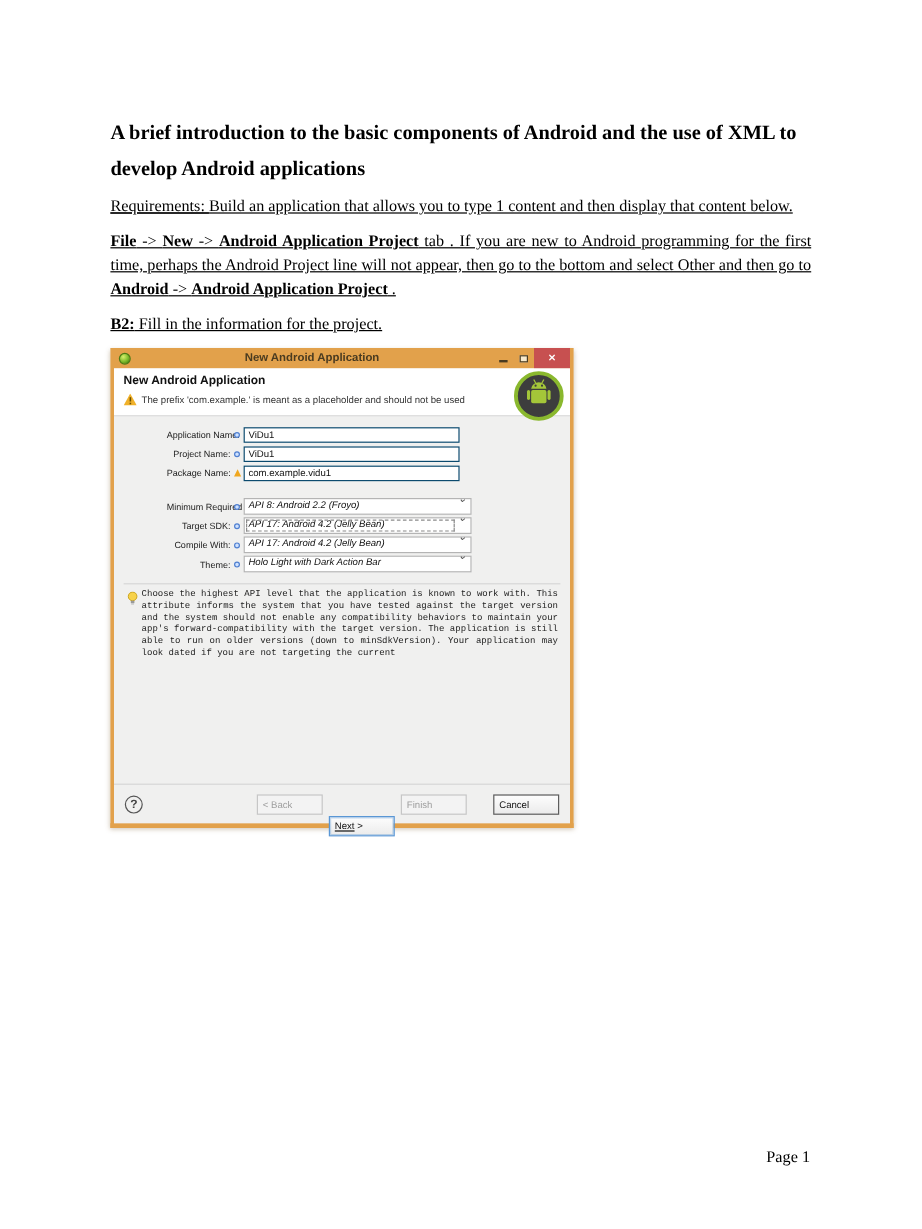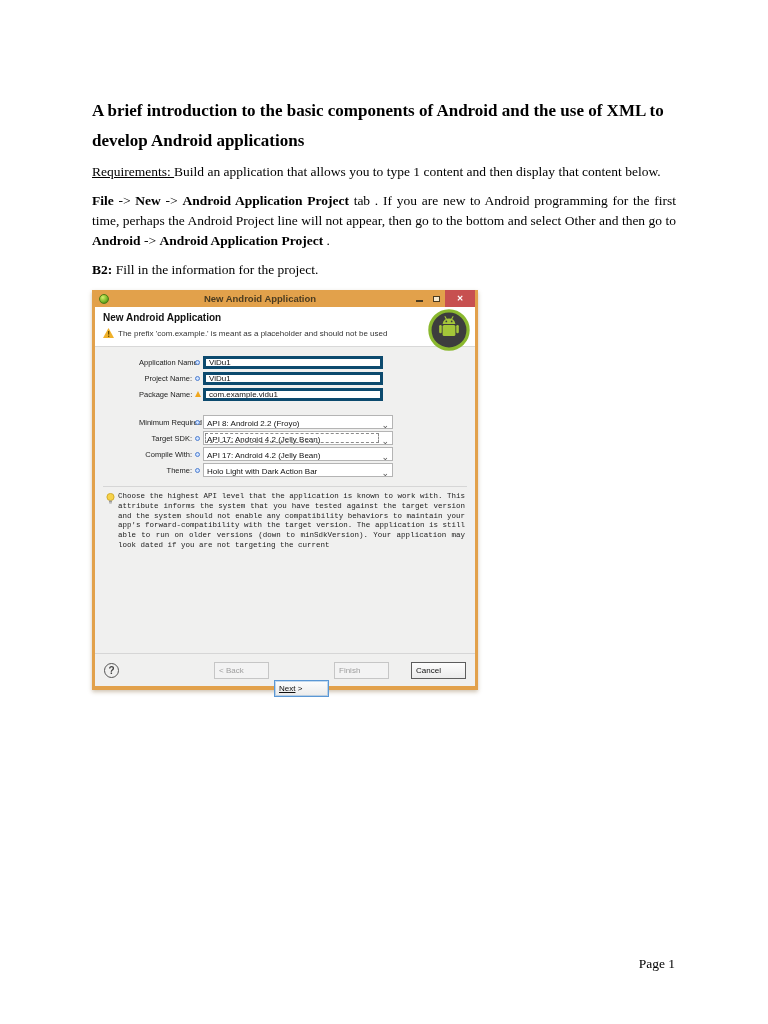--- a/index.html
+++ b/index.html
@@ -3,21 +3,21 @@
 <meta charset="utf-8">
 <style>
   * { margin:0; padding:0; box-sizing:border-box; }
   html,body { background:#ffffff; }
   .page {
     position:relative; width:768px; height:1024px; background:#ffffff;
     font-family:"Liberation Serif", serif; color:#000; overflow:hidden;
   }
   .content { position:absolute; left:92px; top:96px; width:584px; }
   h1.doc-title { font-size:17px; line-height:30px; font-weight:bold; margin:0; }
-  p.body-p { font-size:13.5px; line-height:20px; margin:9px 0 0 0; }
+  p.body-p { font-size:13.5px; line-height:20px; margin:9px 0 0 0;text-decoration:underline; }
   p.body-p.first { margin-top:6px; }
   p.just { text-align:justify; }
   .ul { text-decoration:underline; }
   b { font-weight:bold; }
   .pageno { position:absolute; right:93px; top:956px; font-size:13.5px; font-family:"Liberation Serif", serif; }
 
   
   .dialog {
     position:relative; width:386px; height:400px; margin-top:10px;
     background:#f0f0ef; border:3px solid #e2a14b; border-top:none; border-bottom-width:4px;
@@ -41,25 +41,25 @@
   .hdr-warn { display:flex; align-items:center; gap:4px; margin-top:5px; font-size:8px; color:#333; }
   .badge { position:absolute; right:5px; top:2px; width:42px; height:42px; z-index:3; }
 
   .form { padding-top:8px; }
   .row { display:flex; align-items:center; gap:2px; height:14px; margin-bottom:2px; }
   .lbl { width:97px; text-align:right; font-size:7.5px; color:#222; white-space:nowrap;padding-left:44px; }
   .decor { width:7px; display:flex; align-items:center; justify-content:center; }
   .decor-info { width:5px; height:5px; border-radius:50%; border:1px solid #4f7fd0; background:#cfe2ff; display:block; }
   .decor-warn { width:0; height:0; border-left:3.5px solid transparent; border-right:3.5px solid transparent;
                 border-bottom:6px solid #f0a71f; display:block; }
-  input.txt { width:180px; height:13px; border:3px solid #0c4a6e; background:#fff; font-size:8px;
+  input.txt { width:180px; height:13px; border:1px solid #0c4a6e; background:#fff; font-size:8px;
               font-family:"Liberation Sans", sans-serif; padding:0 3px; color:#111; }
   .gap12 { height:12px; }
   .dd { width:190px; height:14px; border:1px solid #b4b4b4; background:#fff; display:flex;
-        align-items:flex-end; padding:0 3px; font-size:8px; color:#111; position:relative; cursor:default; }
+        align-items:flex-start; padding:0 3px; font-size:8px; color:#111; position:relative; cursor:default;font-style:italic; }
   .dd.focused::after { content:""; position:absolute; left:1px; top:1px; right:13px; bottom:1px;
         border:1px dashed #8a8a8a; pointer-events:none; }
   .dd-val { flex:1; white-space:nowrap; overflow:hidden; }
   .chev { color:#555; font-size:9px; line-height:6px; margin-top:-4px; }
 
   .sep { border-top:1px solid #d6d6d6; margin:9px 8px 0 8px; }
   .infoblk { display:flex; gap:3px; padding:5px 10px 0 11px;font-family:Liberation Mono, monospace; }
   .infoblk svg { flex:0 0 auto; margin-top:1px; }
   .info-text { font-size:7.5px; line-height:1.3; color:#222; width:354px; text-align:justify; }
 

